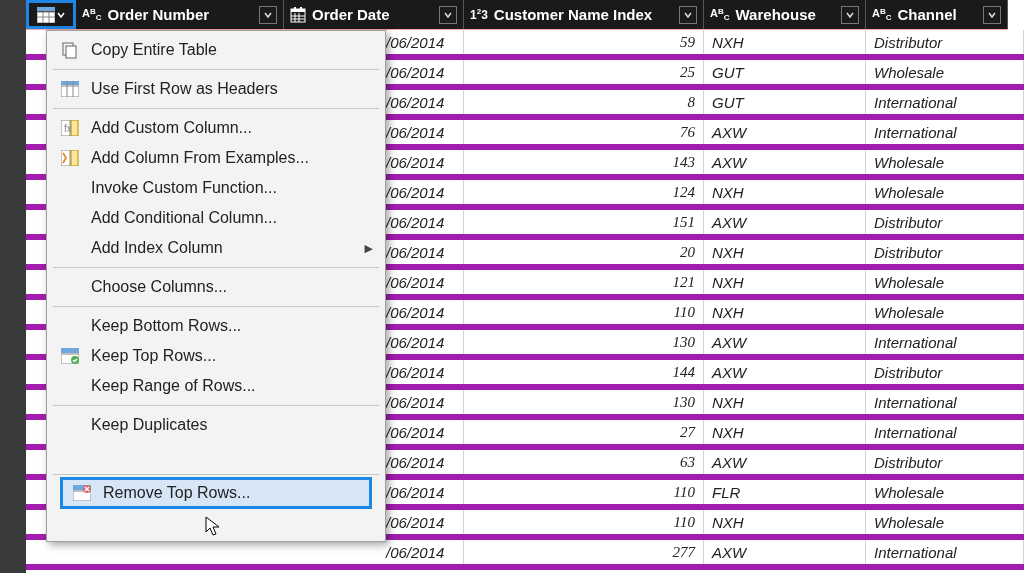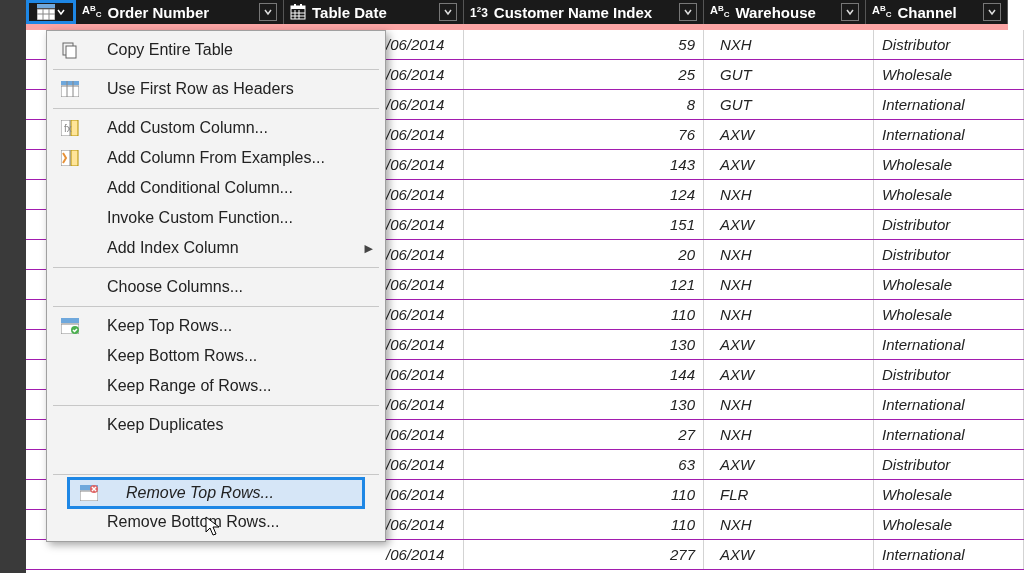--- a/index.html
+++ b/index.html
@@ -19,21 +19,21 @@
     background: #3a3a3a;
   }
   .header-row {
     position: absolute;
     left: 26px; top: 0; right: 16px;
     height: 30px;
     background: #1a1a1a;
     color: #fff;
     display: flex;
     align-items: stretch;
-    border-bottom: 6px solid #fca5a5;
+    border-bottom: 1px solid #fca5a5;
   }
   .table-icon-btn {
     width: 50px;
     display: flex;
     align-items: center;
     justify-content: center;
     gap: 2px;
     border: 3px solid #1e87e5;
     background: #1a1a1a;
     position: relative;
@@ -64,63 +64,62 @@
     font-weight: bold;
   }
   .icon-abc sup { font-size:8px; vertical-align: top;}
   .data-area {
     position: absolute;
     left: 26px; top: 30px; right: 0; bottom: 0;
   }
   .data-row {
     display: flex;
     height: 30px;
-    border-bottom: 1px solid #a21caf;
+    border-bottom: 6px solid #a21caf;
     align-items: flex-start;
     font-style: italic;
     color: #222;
   }
   .data-row > div {
     padding: 0 8px;
     border-right: 1px solid #d3d3d3;
     height: 100%;
     display: flex;
     align-items: center;
     overflow: hidden;
   }
   .c-date { width: 438px; padding-left: 360px !important; }
-  .c-idx { width: 240px; justify-content: flex-end; }
-  .c-wh  { width: 162px; margin-left: 8px; }
+  .c-idx { width: 240px; justify-content: flex-end; font-family: Liberation Serif, serif; }
+  .c-wh  { width: 162px; }
   .c-ch  { flex:1; }
   
   .context-menu {
     position: absolute;
     left: 46px;
     top: 30px;
     width: 340px;
     background: #f3f3f3;
     border: 1px solid #a0a0a0;
     box-shadow: 3px 3px 8px rgba(0,0,0,0.35);
     padding: 4px 0;
     z-index: 10;
     font-style: normal;
   }
   .menu-item {
     display: flex;
     align-items: center;
-    gap: 28px;
+    gap: 12px;
     padding: 5px 12px 5px 10px;
     cursor: default;
   }
   .menu-item.highlight {
     background: #d6e6f7;
     border: 3px solid #1e87e5;
-    margin: -2px 20px;
+    margin: -2px 13px;
     padding: 3px 8px 3px 6px;
-    font-style: italic;
   }
   .menu-icon {
     width: 22px; height: 20px;
     display: flex;
     align-items: center; justify-content: flex-end;
     color: #15803d;
   }
   .menu-label { flex:1; font-size: 16px; color:#222;}
   .menu-arrow { font-size: 11px; color:#444; }
   .menu-sep {
@@ -169,21 +168,21 @@
     <svg width="16" height="16" viewBox="0 0 16 16">
       <rect x="1" y="2" width="14" height="13" fill="none" stroke="#fff"></rect>
       <rect x="1" y="2" width="14" height="3" fill="#fff"></rect>
       <line x1="5" y1="0" x2="5" y2="3" stroke="#fff" stroke-width="2"></line>
       <line x1="11" y1="0" x2="11" y2="3" stroke="#fff" stroke-width="2"></line>
       <line x1="1" y1="9" x2="15" y2="9" stroke="#fff"></line>
       <line x1="1" y1="12" x2="15" y2="12" stroke="#fff"></line>
       <line x1="5" y1="6" x2="5" y2="15" stroke="#fff"></line>
       <line x1="9" y1="6" x2="9" y2="15" stroke="#fff"></line>
     </svg>
-    <span>Table Date</span>
+    <span>Order Date</span>
     <span class="drop">
         <svg width="8" height="8" viewBox="0 0 8 8">
           <path d="M1 2 L4 6 L7 2" stroke="#ddd" stroke-width="1.5" fill="none"></path>
         </svg>
       </span>
   </div>
 
   <div class="col-header col-3">
     <span style="font-size:12px;">1<sup style="font-size:8px;">2</sup>3</span>
     <span>Customer Name Index</span>
@@ -364,51 +363,51 @@
       <svg width="18" height="16" viewBox="0 0 18 16">
           <rect x="10" y="0" width="7" height="16" fill="#ffe599" stroke="#b38f00"></rect>
           <rect x="0" y="0" width="9" height="16" fill="#fff" stroke="#888"></rect>
           <path d="M2 3 L5 8 L2 13" stroke="#e69138" fill="none" stroke-width="2"></path>
         </svg>
     </span>
     <span class="menu-label">Add Column From Examples...</span>
   </div>
   <div class="menu-item">
     <span class="menu-icon"></span>
+    <span class="menu-label">Invoke Custom Function...</span>
+  </div>
+  <div class="menu-item">
+    <span class="menu-icon"></span>
     <span class="menu-label">Add Conditional Column...</span>
-  </div>
-  <div class="menu-item">
-    <span class="menu-icon"></span>
-    <span class="menu-label">Invoke Custom Function...</span>
   </div>
   <div class="menu-item">
     <span class="menu-icon"></span>
     <span class="menu-label">Add Index Column</span>
     <span class="menu-arrow">▶</span>
   </div>
   <div class="menu-sep"></div>
   <div class="menu-item">
     <span class="menu-icon"></span>
     <span class="menu-label">Choose Columns...</span>
   </div>
   <div class="menu-sep"></div>
+  <div class="menu-item">
+    <span class="menu-icon"></span>
+    <span class="menu-label">Keep Bottom Rows...</span>
+  </div>
   <div class="menu-item">
     <span class="menu-icon">
       <svg width="18" height="16" viewBox="0 0 18 16">
           <rect x="0" y="0" width="18" height="5" fill="#6fa8dc"></rect>
           <rect x="0" y="6" width="18" height="10" fill="#fff" stroke="#888"></rect>
           <circle cx="14" cy="12" r="4" fill="#4caf50"></circle>
           <path d="M12 12 L13.5 13.5 L16 11" stroke="#fff" fill="none" stroke-width="1.5"></path>
         </svg>
     </span>
     <span class="menu-label">Keep Top Rows...</span>
-  </div>
-  <div class="menu-item">
-    <span class="menu-icon"></span>
-    <span class="menu-label">Keep Bottom Rows...</span>
   </div>
   <div class="menu-item">
     <span class="menu-icon"></span>
     <span class="menu-label">Keep Range of Rows...</span>
   </div>
   <div class="menu-sep"></div>
   <div class="menu-item">
     <span class="menu-icon"></span>
     <span class="menu-label">Keep Duplicates</span>
   </div>
@@ -423,19 +422,18 @@
           <rect x="0" y="6" width="18" height="10" fill="#fff" stroke="#888"></rect>
           <circle cx="14" cy="4" r="4" fill="#e06666"></circle>
           <line x1="12" y1="2" x2="16" y2="6" stroke="#fff" stroke-width="1.5"></line>
           <line x1="16" y1="2" x2="12" y2="6" stroke="#fff" stroke-width="1.5"></line>
         </svg>
     </span>
     <span class="menu-label">Remove Top Rows...</span>
   </div>
   <div class="menu-item">
     <span class="menu-icon"></span>
-    <span class="menu-label">Remove Bottom Rows...</span>
   </div>
 </div>
 
 <svg class="cursor" width="18" height="22" viewBox="0 0 18 22">
   <path d="M1 1 L1 16 L5 12 L8 19 L11 18 L8 11 L14 11 Z" fill="#fff" stroke="#000" stroke-width="1"></path>
 </svg>
 
 </body></html>

